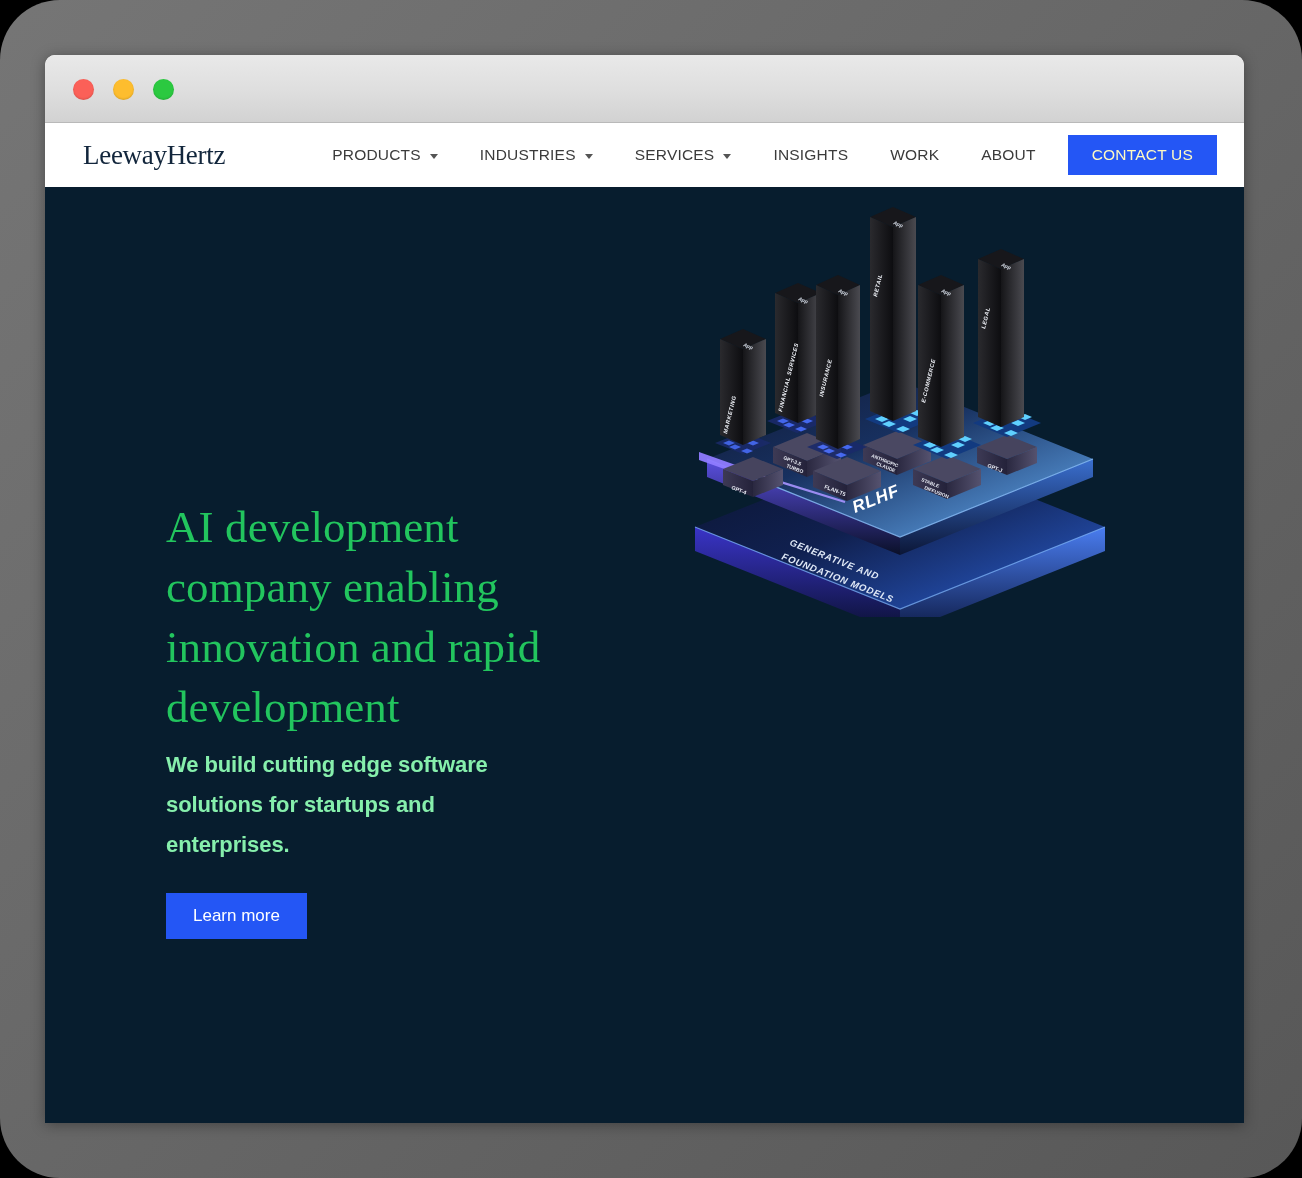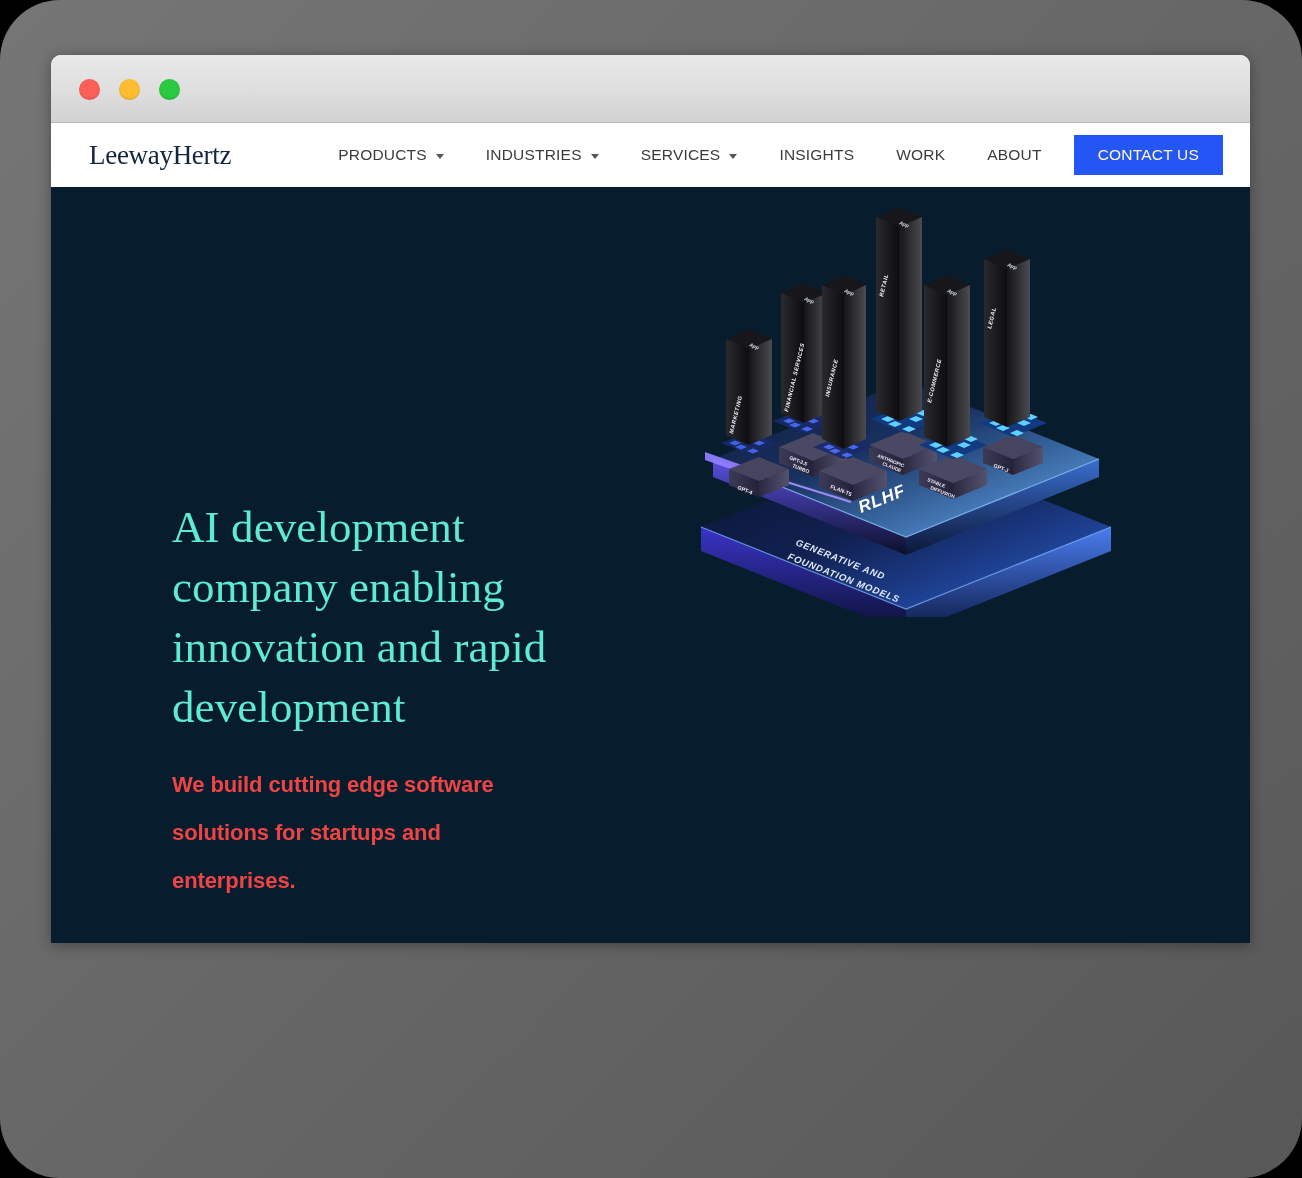--- a/index.html
+++ b/index.html
@@ -27,24 +27,24 @@
     position: absolute;
     inset: 0;
     border-radius: 60px;
     background: linear-gradient(135deg, rgba(255,255,255,0.07), rgba(0,0,0,0.18));
     pointer-events: none;
   }
 
   
   #browser-window {
     position: absolute;
-    left: 51px;
+    left: 45px;
     top: 55px;
     width: 1199px;
-    height: 888px;
+    height: 1068px;
     border-radius: 10px 10px 0 0;
     overflow: hidden;
     background: #ffffff;
     box-shadow: 0 2px 14px rgba(0,0,0,0.35);
   }
 
   
   #title-bar {
     position: relative;
     height: 68px;
@@ -141,30 +141,30 @@
   #hero-copy {
     position: absolute;
     left: 121px;
     top: 310px;
     width: 430px;
   }
   #hero-title {
     font-family: "Liberation Serif", "DejaVu Serif", serif;
     font-size: 45px;
     line-height: 60px;
-    color: #5eead4;
+    color: #22c55e;
     font-weight: 400;
     letter-spacing: 0.1px;
   }
   #hero-subtitle {
-    margin-top: 24px;
+    margin-top: 8px;
     font-size: 22px;
-    line-height: 48px;
+    line-height: 40px;
     font-weight: bold;
-    color: #ef4444;
+    color: #86efac;
     letter-spacing: -0.1px;
     width: 395px;
   }
   #learn-more-button {
     margin-top: 28px;
     display: inline-block;
     background: #2456f5;
     color: #ffffff;
     font-size: 17px;
     padding: 13px 27px;
@@ -225,20 +225,21 @@
       </div>
       <div id="nav-contact-us">CONTACT US</div>
     </nav>
   </div>
 
   <div id="hero">
 
     <div id="hero-copy">
       <h1 id="hero-title">AI development company enabling innovation and rapid development</h1>
       <p id="hero-subtitle">We build cutting edge software solutions for startups and enterprises.</p>
+      <button id="learn-more-button">Learn more</button>
     </div>
 
     <div id="hero-illustration">
       <svg width="430" height="420" viewBox="0 0 430 420">
         <defs>
           <linearGradient id="gBaseTop" x1="0" y1="0" x2="1" y2="1">
             <stop offset="0%" stop-color="#0b1430"></stop>
             <stop offset="45%" stop-color="#10204f"></stop>
             <stop offset="100%" stop-color="#2b5fd0"></stop>
           </linearGradient>

